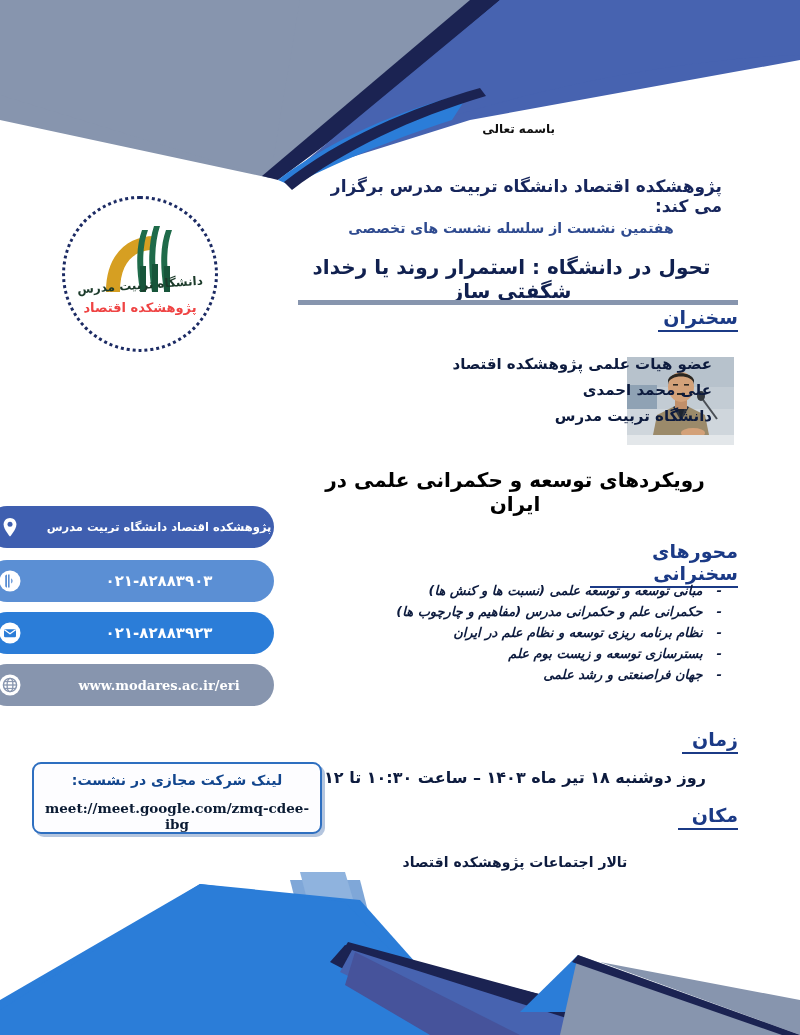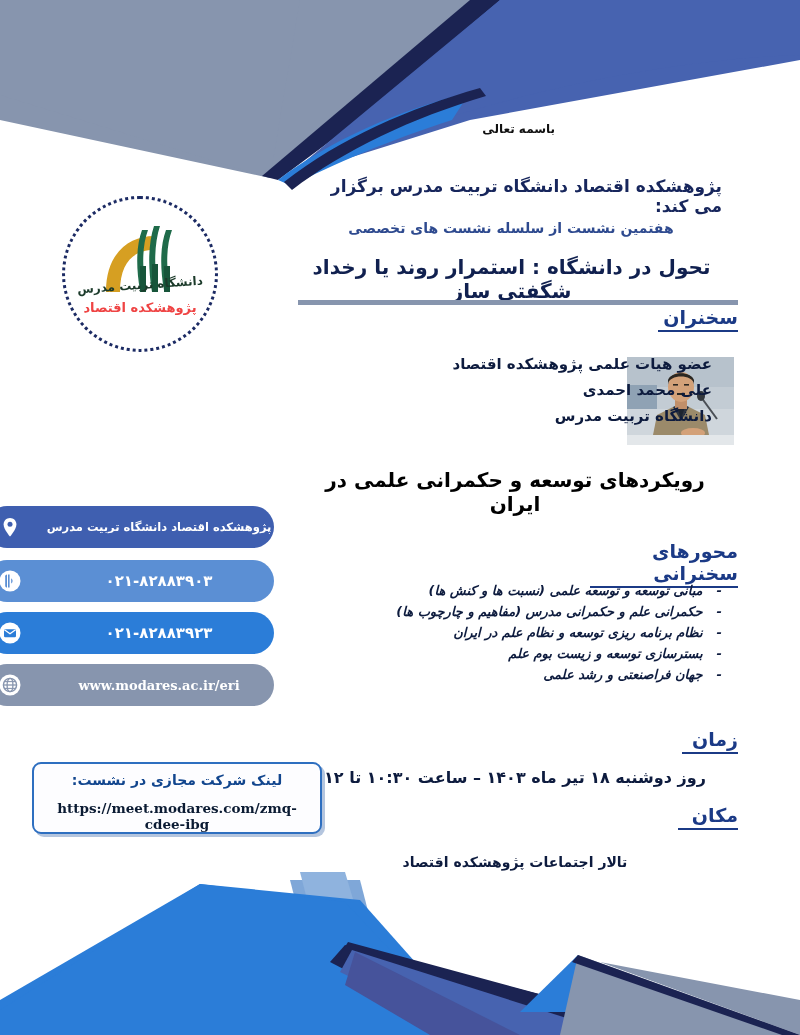--- a/index.html
+++ b/index.html
@@ -322,16 +322,16 @@
         <line x1="5.4" y1="12" x2="18.6" y2="12" stroke="#8795ae" stroke-width="1.3"></line>
         <line x1="6.3" y1="8.6" x2="17.7" y2="8.6" stroke="#8795ae" stroke-width="1.1"></line>
         <line x1="6.3" y1="15.4" x2="17.7" y2="15.4" stroke="#8795ae" stroke-width="1.1"></line>
       </svg>
     </div>
     <div class="lbl">www.modares.ac.ir/eri</div>
   </div>
 
   <div class="linkbox">
     <div class="lb-title">لینک شرکت مجازی در نشست:</div>
-    <div class="lb-url">https://meet.modares.com/zmq-cdee-ibg</div>
+    <div class="lb-url">meet://meet.google.com/zmq-cdee-ibg</div>
   </div>
 
 </div>
 
 </body></html>

